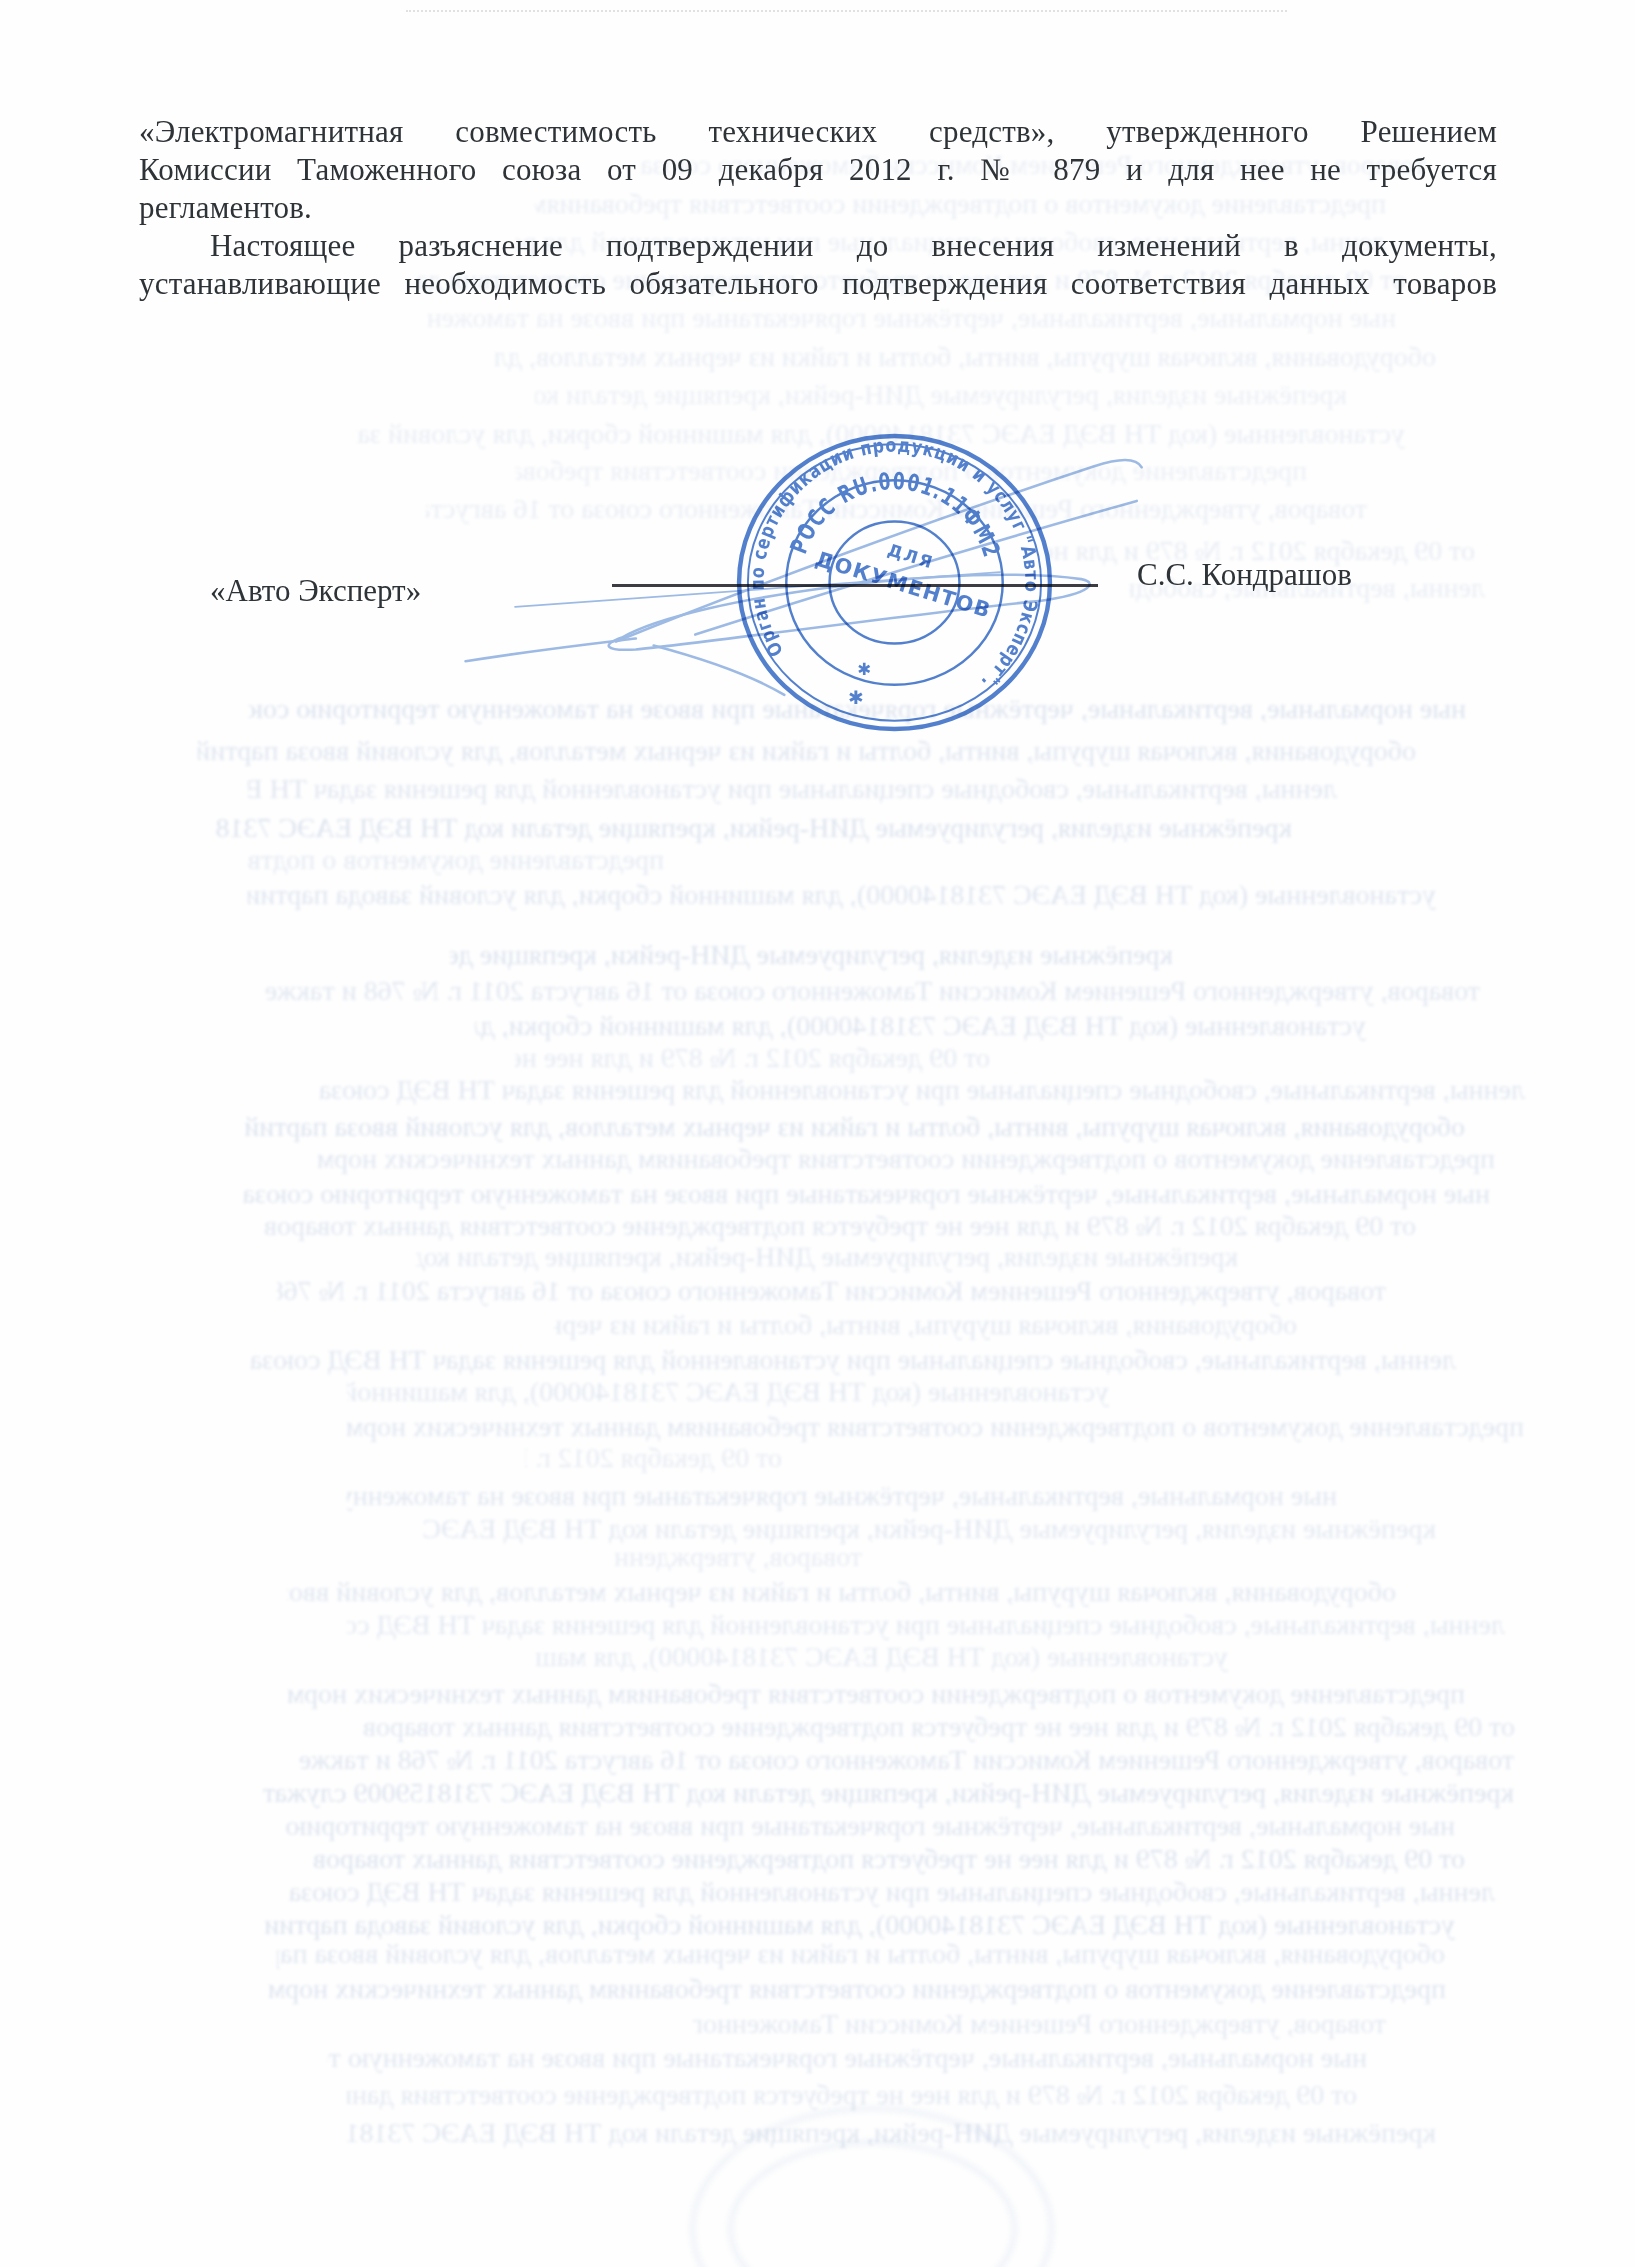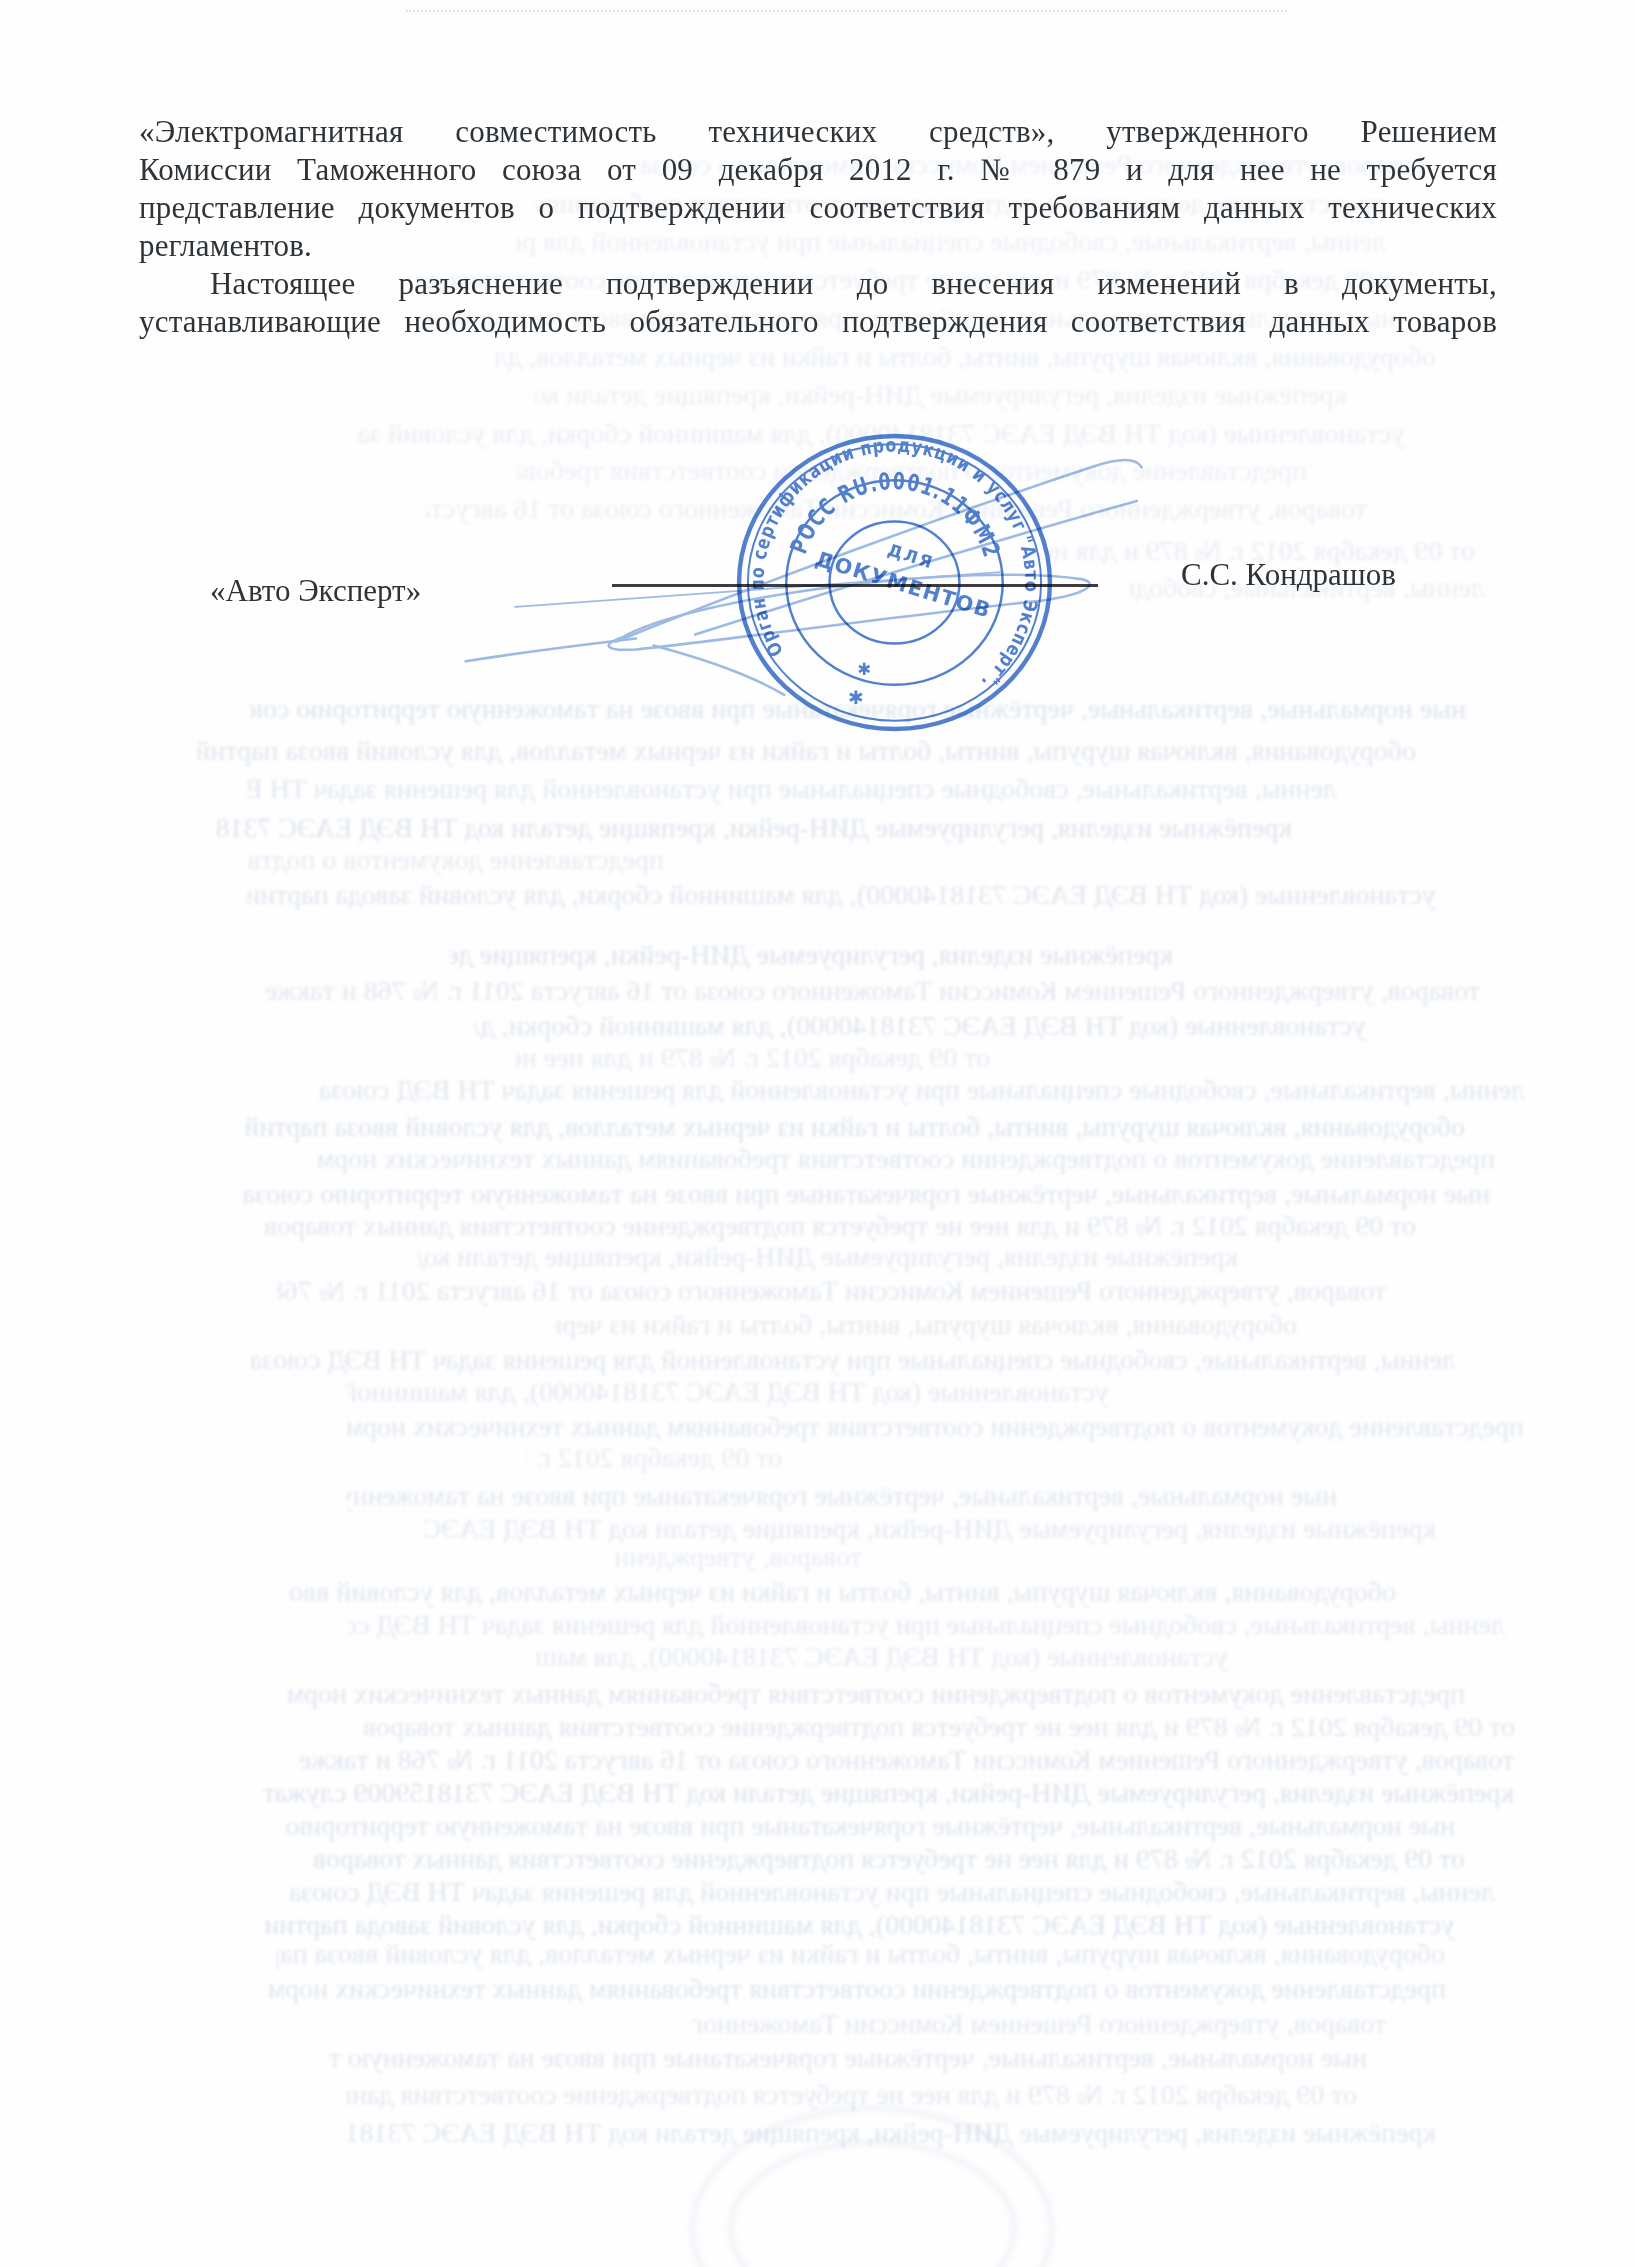--- a/index.html
+++ b/index.html
@@ -43,21 +43,21 @@
     position:absolute;left:139px;top:546px;width:1358px;z-index:2;
     font-size:31px;line-height:39px;color:#2e3338;
   }
   .sig-row1{padding-left:71px;text-align:justify;text-align-last:justify;}
   .sig-row2{position:relative;height:48px;}
   .sig-org{position:absolute;left:71px;top:25px;}
   .sig-underline{
     position:absolute;left:473px;top:38px;width:486px;height:0;
     border-top:3px solid #3c3c42;
   }
-  .sig-name{position:absolute;left:1042px;top:9px;}
+  .sig-name{position:absolute;left:998px;top:9px;}
   
   .stamp{
     position:absolute;left:732px;top:431px;z-index:3;
     mix-blend-mode:multiply;opacity:.88;
   }
   .stamp text{font-family:"DejaVu Sans","Liberation Sans",sans-serif;}
   
   .ink{
     position:absolute;left:0;top:0;z-index:4;
     mix-blend-mode:multiply;pointer-events:none;
@@ -129,21 +129,20 @@
 
   <div class="ghost-stamp">
     <div class="g1"></div>
     <div class="g2"></div>
   </div>
 
   <div class="body-text">
     <div>
         <div class="line">«Электромагнитная совместимость технических средств», утвержденного Решением</div>
         <div class="line">Комиссии Таможенного союза от 09 декабря 2012 г. № 879 и для нее не требуется</div>
-        <div class="line">представление документов о подтверждении соответствия требованиям данных технических</div>
         <div class="line last">регламентов.</div>
       </div>
     <div>
         <div class="line indent">Настоящее разъяснение подтверждении до внесения изменений в документы,</div>
         <div class="line">устанавливающие необходимость обязательного подтверждения соответствия данных товаров</div>
       </div>
   </div>
 
   <div class="sig-block">
     <div class="sig-row2">

